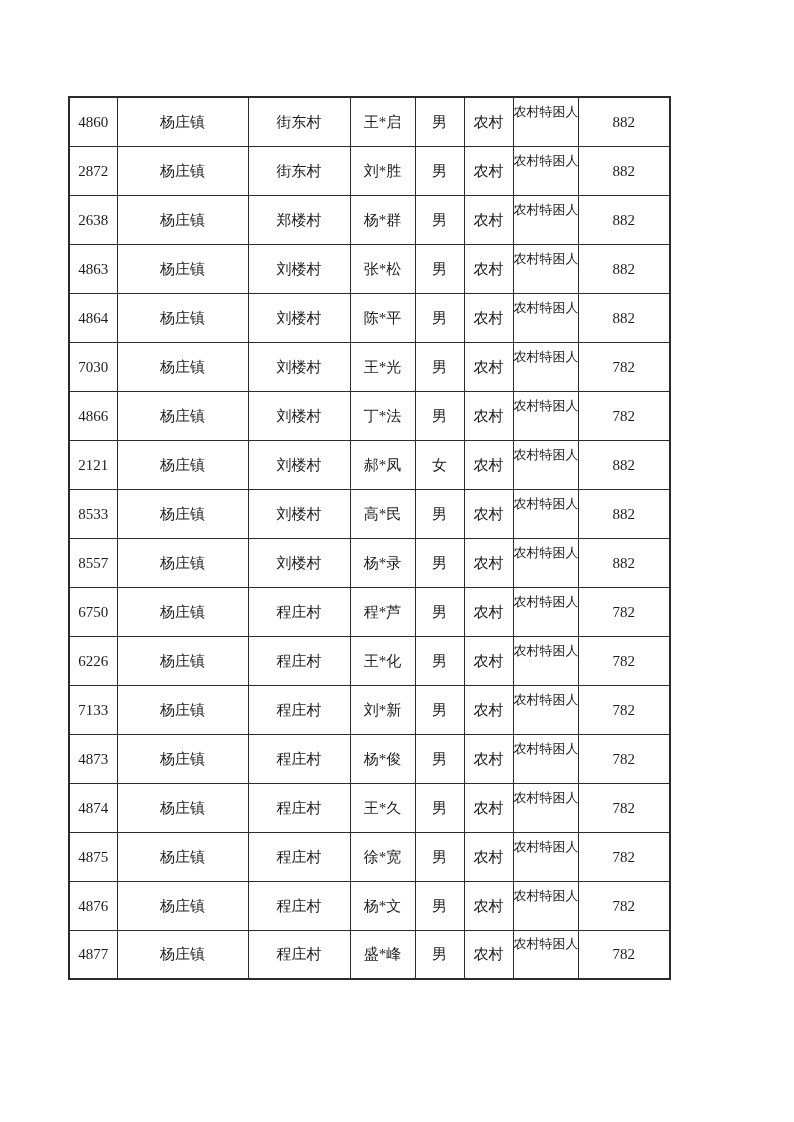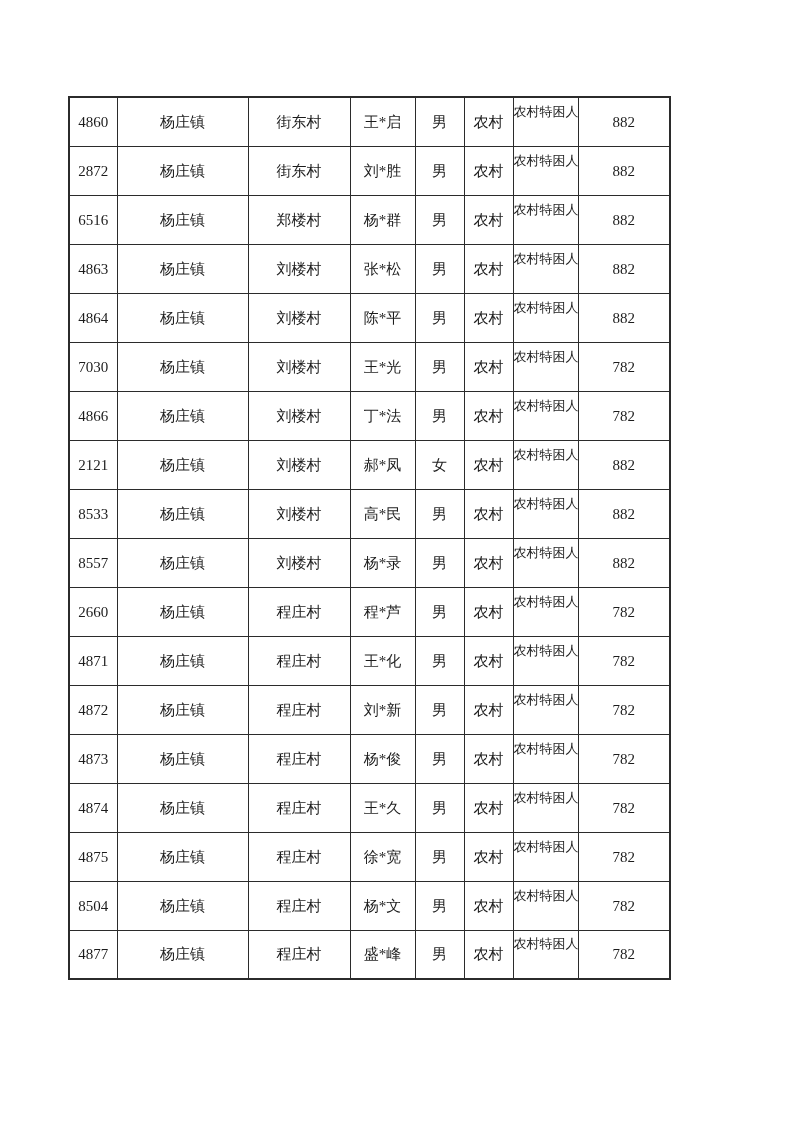--- a/index.html
+++ b/index.html
@@ -104,21 +104,21 @@
     <td>刘*胜</td>
     <td>男</td>
     <td>农村</td>
     <td class="support-cell">
       <div class="support-text">农村特困人员集中供养</div>
     </td>
     <td>882</td>
   </tr>
 
   <tr>
-    <td>6516</td>
+    <td>2638</td>
     <td>杨庄镇</td>
     <td>郑楼村</td>
     <td>杨*群</td>
     <td>男</td>
     <td>农村</td>
     <td class="support-cell">
       <div class="support-text">农村特困人员集中供养</div>
     </td>
     <td>882</td>
   </tr>
@@ -208,47 +208,47 @@
     <td>杨*录</td>
     <td>男</td>
     <td>农村</td>
     <td class="support-cell">
       <div class="support-text">农村特困人员集中供养</div>
     </td>
     <td>882</td>
   </tr>
 
   <tr>
-    <td>2660</td>
+    <td>6750</td>
     <td>杨庄镇</td>
     <td>程庄村</td>
     <td>程*芦</td>
     <td>男</td>
     <td>农村</td>
     <td class="support-cell">
       <div class="support-text">农村特困人员分散供养</div>
     </td>
     <td>782</td>
   </tr>
 
   <tr>
-    <td>4871</td>
+    <td>6226</td>
     <td>杨庄镇</td>
     <td>程庄村</td>
     <td>王*化</td>
     <td>男</td>
     <td>农村</td>
     <td class="support-cell">
       <div class="support-text">农村特困人员分散供养</div>
     </td>
     <td>782</td>
   </tr>
 
   <tr>
-    <td>4872</td>
+    <td>7133</td>
     <td>杨庄镇</td>
     <td>程庄村</td>
     <td>刘*新</td>
     <td>男</td>
     <td>农村</td>
     <td class="support-cell">
       <div class="support-text">农村特困人员分散供养</div>
     </td>
     <td>782</td>
   </tr>
@@ -286,21 +286,21 @@
     <td>徐*宽</td>
     <td>男</td>
     <td>农村</td>
     <td class="support-cell">
       <div class="support-text">农村特困人员分散供养</div>
     </td>
     <td>782</td>
   </tr>
 
   <tr>
-    <td>8504</td>
+    <td>4876</td>
     <td>杨庄镇</td>
     <td>程庄村</td>
     <td>杨*文</td>
     <td>男</td>
     <td>农村</td>
     <td class="support-cell">
       <div class="support-text">农村特困人员分散供养</div>
     </td>
     <td>782</td>
   </tr>

